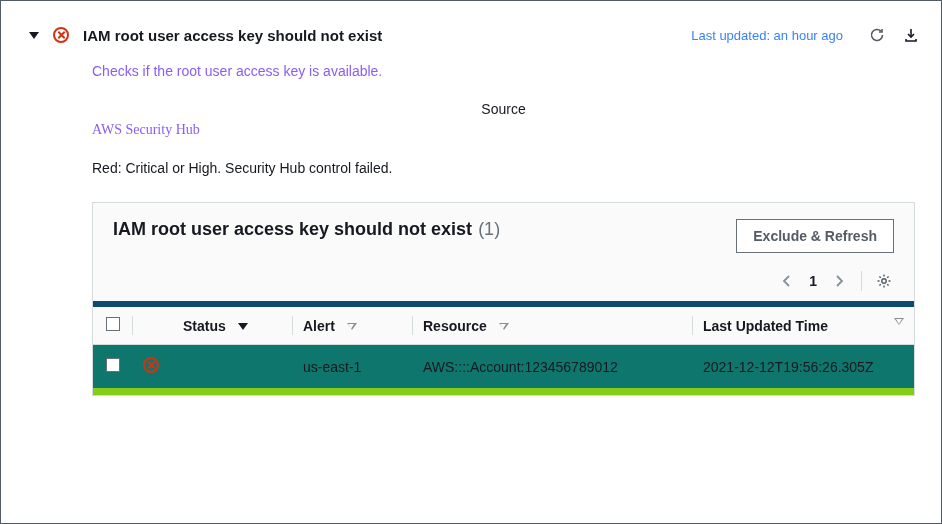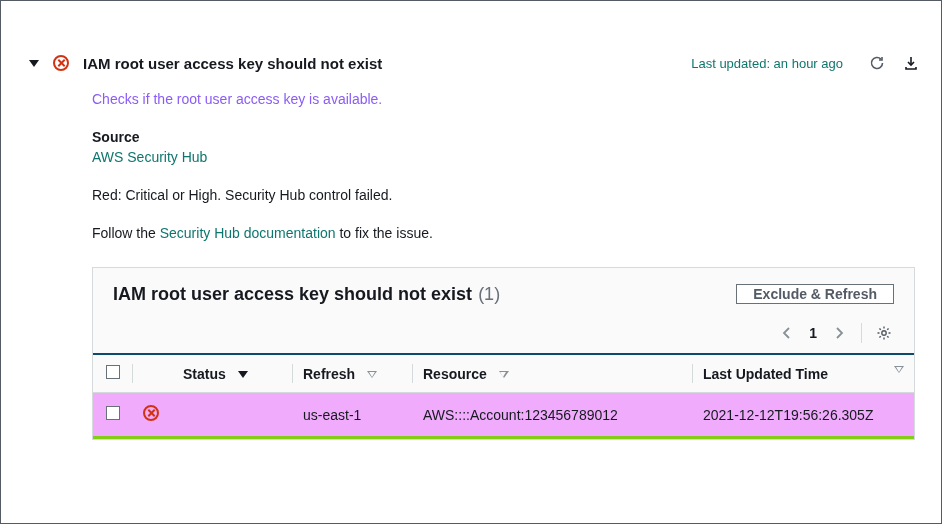--- a/index.html
+++ b/index.html
@@ -7,21 +7,21 @@
     font-family: "Amazon Ember", "Helvetica Neue", Arial, sans-serif;
     font-size: 14px;
     color: #16191f;
     background: #fff;
     width: 942px;
     height: 524px;
     border: 1px solid #545b64;
     padding: 0;
     overflow: hidden;
   }
-  .container { padding: 24px 20px 0 28px; margin-top: 28px; }
+  .container { padding: 24px 20px 0 28px; }
 
   .header-row {
     display: flex;
     align-items: center;
     gap: 14px;
     margin-bottom: 18px;
   }
   .caret {
     width: 0; height: 0;
     border-left: 5px solid transparent;
@@ -45,38 +45,38 @@
   }
   .fail-icon::before { transform: rotate(45deg); }
   .fail-icon::after { transform: rotate(-45deg); }
 
   .title {
     font-weight: 700;
     font-size: 15px;
     flex: 1;
   }
   .last-updated {
-    color: #0f766e;
+    color: #3b82f6;
     font-size: 13px;
     margin-right: 10px;
   }
   .icon-btn {
     width: 20px; height: 20px;
     display: inline-flex;
     align-items: center; justify-content: center;
     cursor: pointer;
     color: #545b64;
   }
   .icon-btn svg { width: 16px; height: 16px; }
 
   .body-indent { padding-left: 63px; padding-right: 6px; }
   .desc { margin-bottom: 22px; color: #8b5cf6; }
-  .section-label { font-weight: 700; margin-bottom: 4px; }
+  .section-label { font-weight: 400; margin-bottom: 4px; text-align: center; }
   .section { margin-bottom: 22px; }
-  .link { color: #0f766e; }
+  .link { color: #8b5cf6; font-family: Liberation Serif, serif; }
 
   .results-panel {
     border: 1px solid #d5dbdb;
     background: #fafafa;
     margin-top: 26px;
   }
   .panel-header {
     padding: 16px 20px 14px 20px;
     display: flex;
     align-items: flex-start;
@@ -92,21 +92,21 @@
   }
   .panel-count { color: #687078; font-weight: 400; }
   .panel-sub {
     font-size: 12px;
     color: #545b64;
     margin-top: 4px;
   }
   .btn {
     border: 1px solid #687078;
     background: #fff;
-    padding: 1px 16px;
+    padding: 8px 16px;
     font-size: 14px;
     font-weight: 700;
     color: #545b64;
     cursor: pointer;
     display: inline-flex;
     align-items: center;
     gap: 8px;
   }
   .btn .caret-sm {
     width: 0; height: 0;
@@ -130,21 +130,21 @@
   table {
     width: 100%;
     border-collapse: collapse;
     background: #fff;
   }
   thead th {
     text-align: left;
     font-weight: 700;
     font-size: 14px;
     padding: 10px 10px;
-    border-top: 2px solid #0c4a6e;
+    border-top: 6px solid #0c4a6e;
     border-bottom: 1px solid #d5dbdb;
     background: #fafafa;
     position: relative;
   }
   thead th .sort {
     width: 0; height: 0;
     border-left: 5px solid transparent;
     border-right: 5px solid transparent;
     display: inline-block;
     margin-left: 8px;
@@ -178,22 +178,22 @@
     content: "";
     position: absolute;
     right: 0; top: 25%;
     height: 50%;
     width: 1px;
     background: #d5dbdb;
   }
   tbody td {
     padding: 12px 10px;
     font-size: 14px;
-    border-bottom: 3px solid #84cc16;
-    background: #f0abfc;
+    border-bottom: 7px solid #84cc16;
+    background: #0f766e;
   }
   .checkbox {
     width: 14px; height: 14px;
     border: 1px solid #687078;
     display: inline-block;
     background: #fff;
   }
   .col-check { width: 40px; text-align: center; }
   .col-status-icon { width: 40px; }
   .col-status { width: 120px; }
@@ -231,23 +231,20 @@
     <div class="section">
       <div class="section-label">Source</div>
       <div><a class="link">AWS Security Hub</a></div>
     </div>
 
     <div class="section">
       <div>Red: Critical or High. Security Hub control failed.</div>
     </div>
 
     <div class="section">
-      <div>
-        <span>Follow the </span><a class="link">Security Hub documentation</a><span> to fix the issue.</span>
-      </div>
     </div>
 
     <div class="results-panel">
       <div class="panel-header">
         <div class="panel-title-wrap">
           <div class="panel-title">
             <span>IAM root user access key should not exist</span>
             <span class="panel-count">(1)</span>
           </div>
         </div>
@@ -280,21 +277,21 @@
       <table>
         <thead>
           <tr>
             <th class="col-check divided"><span class="checkbox"></span></th>
             <th class="col-status-icon"></th>
             <th class="col-status divided">
               <span>Status</span>
               <span class="sort full"></span>
             </th>
             <th class="col-region divided">
-              <span>Refresh</span>
+              <span>Alert</span>
               <span class="sort hollow"></span>
             </th>
             <th class="col-resource divided">
               <span>Resource</span>
               <span class="sort hollow"></span>
             </th>
             <th>
               <span>Last Updated Time</span>
               <span class="sort hollow" style="float:right"></span>
             </th>

